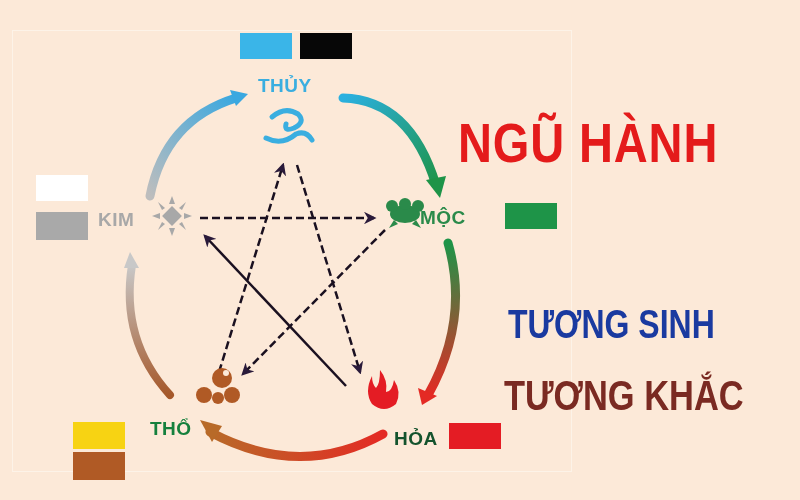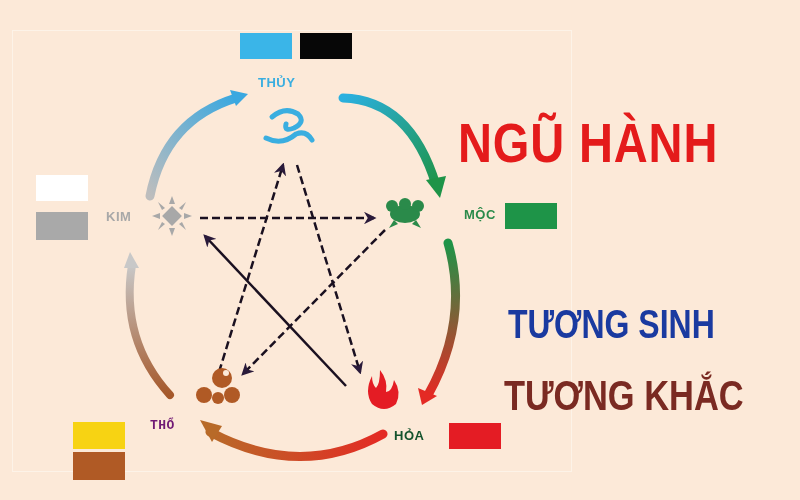--- a/index.html
+++ b/index.html
@@ -1,19 +1,19 @@
 <!DOCTYPE html>
 <html><head>
 <meta charset="utf-8">
 <style>
   html, body { margin:0; padding:0; }
   body { width:800px; height:500px; background:#fce9d8; position:relative; overflow:hidden; font-family:"Liberation Sans", sans-serif; }
   .frame { position:absolute; left:12px; top:30px; width:558px; height:440px; border:1px solid #fdf3e8; }
   .swatch { position:absolute; }
-  .label { position:absolute; font-family:"Liberation Sans", sans-serif; font-weight:bold; font-size:13px; letter-spacing:0.5px; }
+  .label { position:absolute; font-family:"Liberation Sans", sans-serif; font-weight:bold; font-size:19px; letter-spacing:0.5px; }
   .title { position:absolute; font-family:"Liberation Sans", sans-serif; font-weight:bold; transform-origin:left top; white-space:nowrap; }
   svg.diagram { position:absolute; left:0; top:0; }
 </style>
 </head>
 <body>
 
 <div class="frame"></div>
 
 <div class="swatch" style="left:240px;top:33px;width:52px;height:26px;background:#3ab5e8;"></div>
 <div class="swatch" style="left:300px;top:33px;width:52px;height:26px;background:#070707;"></div>
@@ -109,20 +109,20 @@
   <g fill="#b05a25">
     <circle cx="222" cy="378" r="10"></circle>
     <circle cx="204" cy="395" r="8"></circle>
     <circle cx="232" cy="395" r="8"></circle>
     <circle cx="218" cy="398" r="6"></circle>
     <circle cx="226" cy="373" r="3" fill="#fce9d8"></circle>
   </g>
 </svg>
 
 <div class="label" style="left:258px;top:75px;color:#3aaee0;">THỦY</div>
-<div class="label" style="left:464px;top:207px;color:#2a8a4a;">MỘC</div>
+<div class="label" style="left:420px;top:207px;color:#2a8a4a;">MỘC</div>
 <div class="label" style="left:394px;top:428px;color:#14532d;">HỎA</div>
-<div class="label" style="left:150px;top:418px;color:#701a75;font-family:Liberation Mono, monospace;">THỔ</div>
-<div class="label" style="left:106px;top:209px;color:#a8a8a8;">KIM</div>
+<div class="label" style="left:150px;top:418px;color:#15803d;">THỔ</div>
+<div class="label" style="left:98px;top:209px;color:#a8a8a8;">KIM</div>
 
 <div class="title" style="left:458px;top:110px;font-size:56px;color:#e41b1b;transform:scaleX(0.84);letter-spacing:1px;">NGŨ HÀNH</div>
 <div class="title" style="left:508px;top:302px;font-size:40px;color:#1a3aa0;transform:scaleX(0.8);">TƯƠNG SINH</div>
 <div class="title" style="left:504px;top:372px;font-size:42px;color:#7a2a22;transform:scaleX(0.82);">TƯƠNG KHẮC</div>
 
 </body></html>

